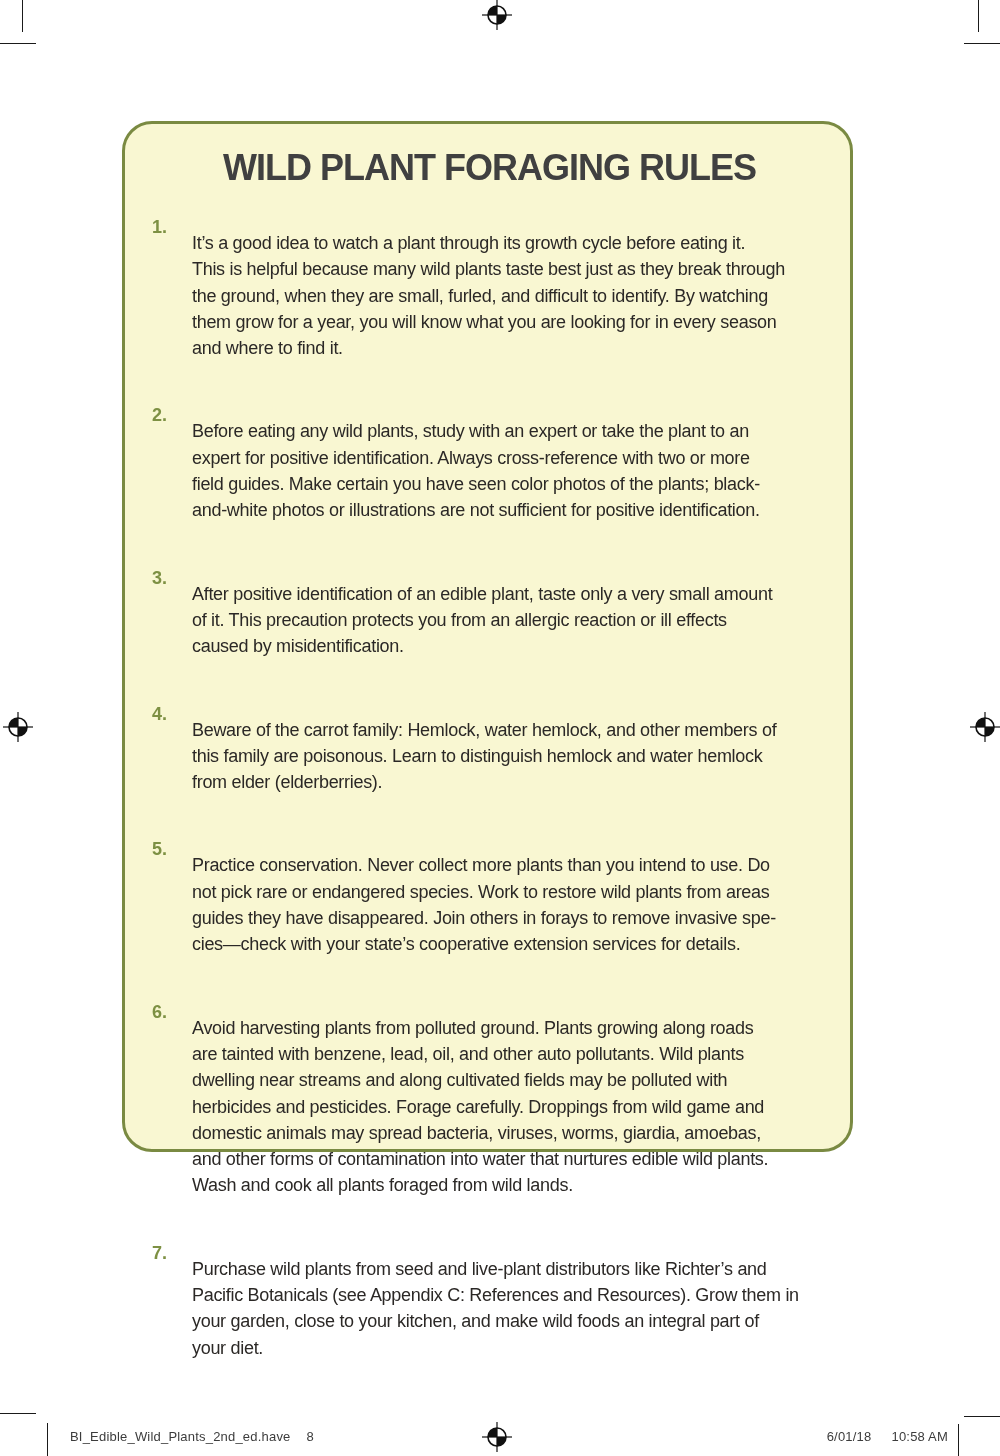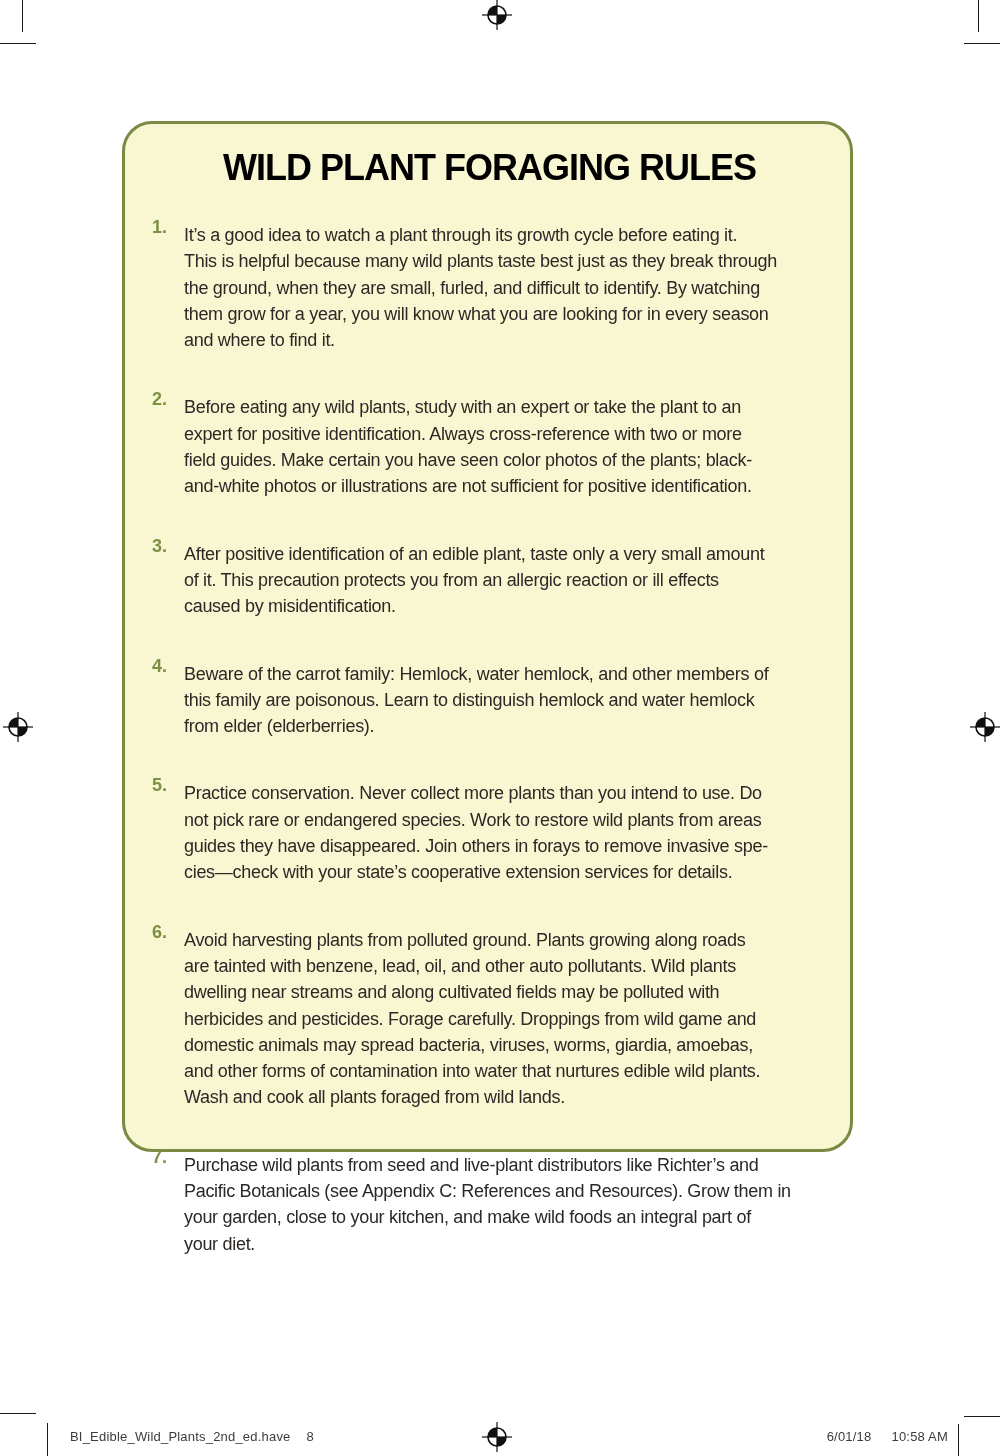--- a/index.html
+++ b/index.html
@@ -39,21 +39,21 @@
     width:731px;height:1031px;
     box-sizing:border-box;
     background:#f9f7d2;
     border:3px solid #7a8a42;
     border-radius:30px;
     padding:22px 12px 20px 16px;
   }
   .box-title{
     margin:0 0 24px 0;
     text-align:center;
-    color:#000000;
+    color:#404040;
     font-size:36px;
     font-weight:bold;
     letter-spacing:-1px;
     line-height:44px;
   }
   ol.rules{list-style:none;margin:0;padding:0;}
   .rule{
     display:flex;
     gap:9px;
     margin:0 0 25px 0;
@@ -62,21 +62,21 @@
   .rule-num{
     flex:none;
     width:26px;
     text-align:right;
     color:#7d9043;
     font-weight:bold;
     font-size:18px;
     line-height:26.3px;
   }
   .rule-text{
-    margin:8px;
+    margin:16px;
     flex:1;
     color:#2b2826;
     font-size:18px;
     letter-spacing:-0.3px;
     line-height:26.3px;
     white-space:pre-line;
   }
 
   
   .footer-left{

